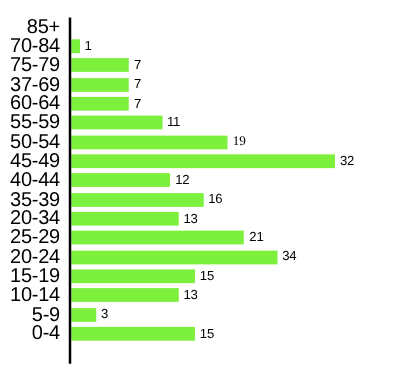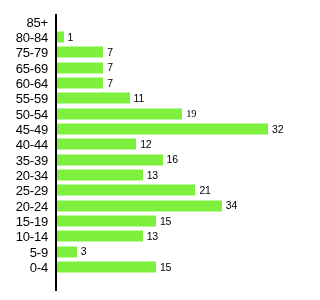--- a/index.html
+++ b/index.html
@@ -56,21 +56,21 @@
     height: 15.35px;
     width: 300px;
     display: block;
   }
 
   .cat-label {
     position: absolute;
     right: 252px;            
     top: 50%;
     transform: translateY(-50%);
-    font-size: 13px;
+    font-size: 16px;
     line-height: 11px;
     color: #000000;
     white-space: nowrap;
     text-align: left;
     letter-spacing: -0.2px;
     font-family: "Liberation Sans", sans-serif;
   }
 
   .bar-track {
     position: absolute;
@@ -111,35 +111,35 @@
 
     <div id="axis-line"></div>
 
     <div id="rows">
 
     <div class="bar-row">
           <span class="cat-label">85+</span>
           <div class="bar-track"></div>
         </div>
         <div class="bar-row">
-          <span class="cat-label">80-84</span>
+          <span class="cat-label">70-84</span>
           <div class="bar-track">
             <div class="bar-fill" style="width: 6.59375px; background: rgb(124, 240, 60);"></div>
             <span class="bar-value" style="left: 10.5938px;">1</span>
           </div>
         </div>
         <div class="bar-row">
           <span class="cat-label">75-79</span>
           <div class="bar-track">
             <div class="bar-fill" style="width: 46.1562px; background: rgb(124, 240, 60);"></div>
             <span class="bar-value" style="left: 50.1562px;">7</span>
           </div>
         </div>
         <div class="bar-row">
-          <span class="cat-label">65-69</span>
+          <span class="cat-label">37-69</span>
           <div class="bar-track">
             <div class="bar-fill" style="width: 46.1562px; background: rgb(124, 240, 60);"></div>
             <span class="bar-value" style="left: 50.1562px;">7</span>
           </div>
         </div>
         <div class="bar-row">
           <span class="cat-label">60-64</span>
           <div class="bar-track">
             <div class="bar-fill" style="width: 46.1562px; background: rgb(124, 240, 60);"></div>
             <span class="bar-value" style="left: 50.1562px;">7</span>

